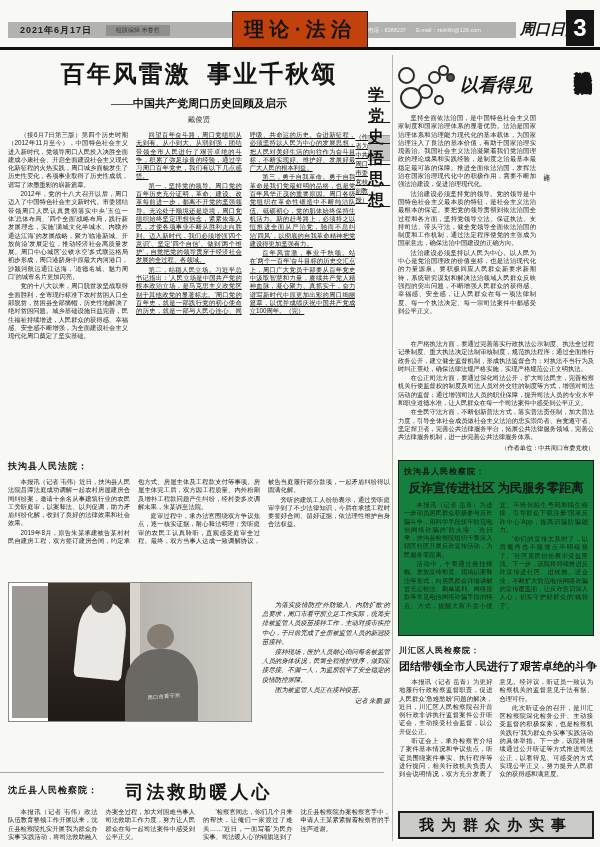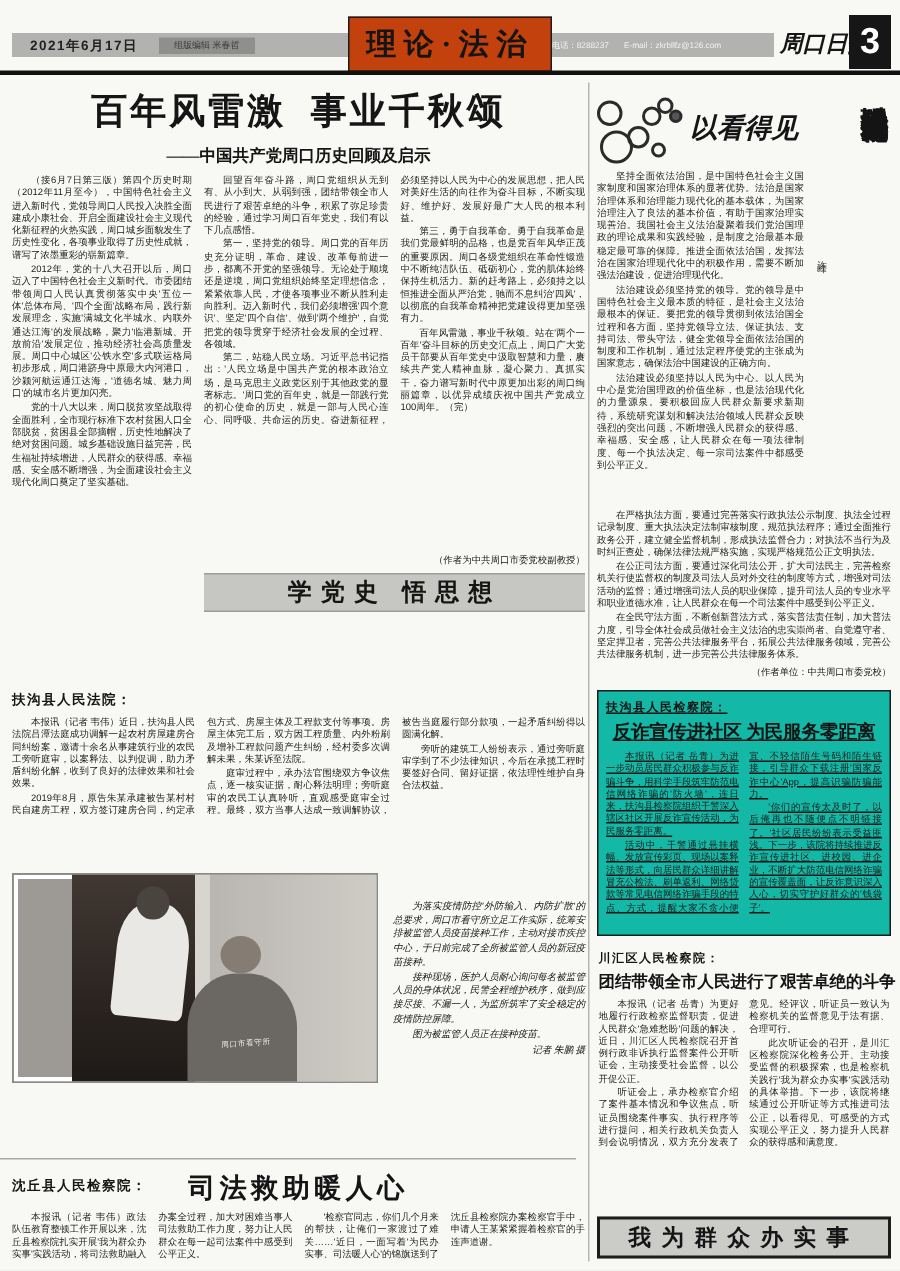--- a/index.html
+++ b/index.html
@@ -26,21 +26,21 @@
   .kicker{font-family:"Liberation Serif",serif;font-weight:bold;font-size:9px;letter-spacing:1px;}
   .vdiv{position:absolute;left:392px;top:55px;width:1px;height:786px;background:#b5b5b2;}
   
   .article-main{position:absolute;left:8px;top:54px;width:382px;height:400px;}
   .main-headline{font-family:Liberation Mono, monospace;font-size:24px;font-weight:bold;
         text-align:center;letter-spacing:2px;margin-top:4px;white-space:nowrap;}
   .main-subtitle{font-family:"Liberation Serif",serif;font-size:11px;font-weight:bold;text-align:center;margin-top:6px;}
   .main-byline{font-size:7.5px;text-align:center;margin-top:4px;color:#333;}
   .main-body{display:flex;gap:8px;margin-top:6px;height:300px;}
   .mcol1{width:120px;height:100%;overflow:hidden;}
-  .mrest{flex:1;display:flex;flex-direction:column;}
+  .mrest{flex:1;display:flex;flex-direction:row;text-decoration:underline;}
   .m23{column-count:2;column-gap:8px;height:250px;overflow:hidden;}
   .m-attrib{font-size:6.3px;text-align:right;margin-top:2px;}
   .study-banner{margin-top:4px;height:24px;background:#c6c6c3;border-top:1px solid #9b9b98;border-bottom:1px solid #9b9b98;
         display:flex;align-items:center;justify-content:center;font-size:16px;font-weight:bold;letter-spacing:6px;}
   
   .article-right{position:absolute;left:398px;top:56px;width:196px;height:398px;}
   .tc-top{display:flex;gap:4px;}
   .tc-left{width:138px;}
   .logo-row{display:flex;align-items:center;gap:6px;height:58px;}
   .rings{position:relative;width:56px;height:56px;flex:none;}
@@ -84,21 +84,21 @@
         font-size:6.4px;line-height:9.2px;}
   .caption-credit{text-align:right;text-indent:0;margin-top:2px;}
   .bl-rule{position:absolute;left:0px;top:772px;width:384px;height:1px;background:#a8a8a5;}
   
   .shenqiu{position:absolute;left:8px;top:780px;width:382px;}
   .sq-kicker{position:absolute;left:0;top:4px;}
   .sq-headline{font-family:"Liberation Serif",serif;font-size:18px;font-weight:bold;text-align:center;letter-spacing:3px;}
   .c4{column-count:4;column-gap:8px;height:38px;overflow:hidden;margin-top:4px;}
   
   .br{position:absolute;left:398px;top:460px;width:196px;height:383px;}
-  .box1{border:1px solid #1d1d1d;padding:5px 5px 8px 5px;background:#14b8a6;text-decoration:underline;}
+  .box1{border:1px solid #1d1d1d;padding:5px 5px 20px 5px;background:#15803d;}
   .br .kicker{font-size:8px;}
   .fg-headline{font-family:"Liberation Serif",serif;font-size:12.5px;font-weight:bold;text-align:center;
         margin-top:3px;white-space:nowrap;letter-spacing:-0.2px;}
   .c2{column-count:2;column-gap:7px;overflow:hidden;margin-top:4px;}
   .c2a{height:114px;}
   .sec2{margin-top:9px;padding:0 1px;}
   .ch-headline{font-family:"Liberation Serif",serif;font-size:11px;font-weight:bold;text-align:center;
         margin-top:3px;white-space:nowrap;}
   .c2b{height:112px;}
   .motto{position:absolute;bottom:4px;left:0;right:0;height:24px;border:2px solid #1d1d1d;background:#cbcbc8;
@@ -123,20 +123,21 @@
   <div class="paper-name">周口日报</div>
   <div class="page-no-box">
     <span>3</span>
   </div>
   <div class="hdr-rule"></div>
   <div class="vdiv"></div>
 
   <div class="article-main">
     <div class="main-headline">百年风雷激  事业千秋颂</div>
     <div class="main-subtitle">——中国共产党周口历史回顾及启示</div>
+    <div class="main-byline">戴俊贤</div>
     <div class="main-body">
       <div class="mcol1 tiny">
         <p>（接6月7日第三版）第四个历史时期（2012年11月至今），中国特色社会主义进入新时代，党领导周口人民投入决胜全面建成小康社会、开启全面建设社会主义现代化新征程的火热实践，周口城乡面貌发生了历史性变化，各项事业取得了历史性成就，谱写了浓墨重彩的崭新篇章。</p>
         <p>2012年，党的十八大召开以后，周口迈入了中国特色社会主义新时代。市委团结带领周口人民认真贯彻落实中央'五位一体'总体布局、'四个全面'战略布局，践行新发展理念，实施'满城文化半城水、内联外通达江海'的发展战略，聚力'临港新城、开放前沿'发展定位，推动经济社会高质量发展。周口中心城区'公铁水空'多式联运格局初步形成，周口港跻身中原最大内河港口，沙颍河航运通江达海，'道德名城、魅力周口'的城市名片更加闪亮。</p>
         <p>党的十八大以来，周口脱贫攻坚战取得全面胜利，全市现行标准下农村贫困人口全部脱贫，贫困县全部摘帽，历史性地解决了绝对贫困问题。城乡基础设施日益完善，民生福祉持续增进，人民群众的获得感、幸福感、安全感不断增强，为全面建设社会主义现代化周口奠定了坚实基础。</p>
       </div>
       <div class="mrest">
         <div class="m23 tiny">
           <p>回望百年奋斗路，周口党组织从无到有、从小到大、从弱到强，团结带领全市人民进行了艰苦卓绝的斗争，积累了弥足珍贵的经验，通过学习周口百年党史，我们有以下几点感悟。</p>
           <p>第一，坚持党的领导。周口党的百年历史充分证明，革命、建设、改革每前进一步，都离不开党的坚强领导。无论处于顺境还是逆境，周口党组织始终坚定理想信念，紧紧依靠人民，才使各项事业不断从胜利走向胜利。迈入新时代，我们必须增强'四个意识'、坚定'四个自信'、做到'两个维护'，自觉把党的领导贯穿于经济社会发展的全过程、各领域。</p>

